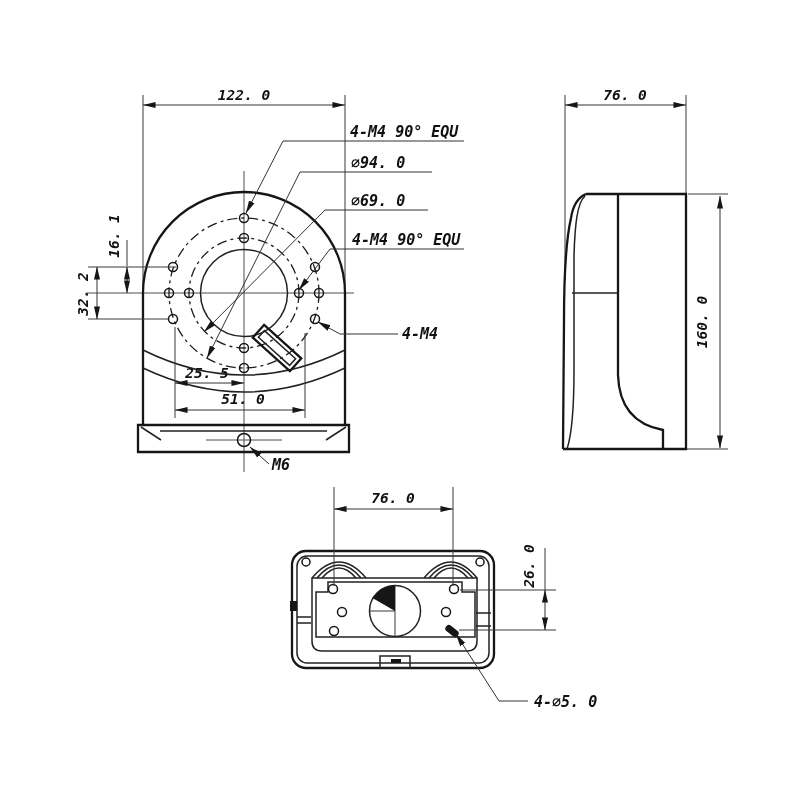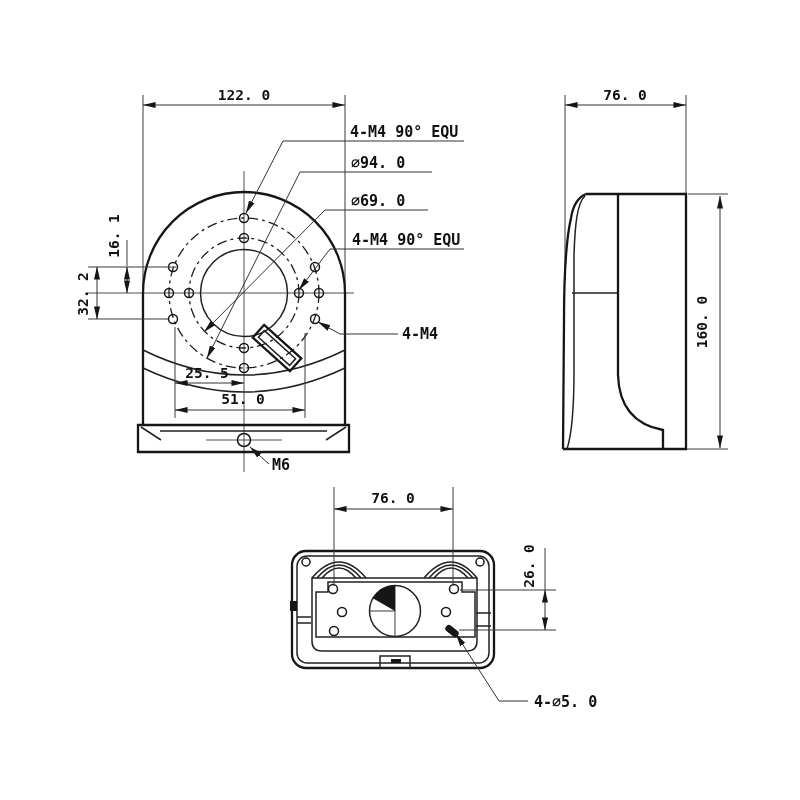--- a/index.html
+++ b/index.html
@@ -1,17 +1,17 @@
 <!DOCTYPE html>
 <html><head>
 <meta charset="utf-8">
 <style>
   html,body{margin:0;padding:0;background:#ffffff;}
   .sheet{position:relative;width:800px;height:800px;background:#ffffff;overflow:hidden;
-         font-family:"DejaVu Sans Mono","Liberation Mono",monospace;}
+         font-family:"DejaVu Sans Mono","Liberation Mono",monospace;font-style:italic;}
   svg{position:absolute;left:0;top:0;}
   svg text{font-family:"DejaVu Sans Mono","Liberation Mono",monospace;
            font-weight:bold;fill:#111;font-size:15px;white-space:pre;}
   svg text.dim{font-size:14.5px;}
   .thick{stroke:#161616;stroke-width:2.3;fill:none;}
   .med{stroke:#222;stroke-width:1.5;fill:none;}
   .thin{stroke:#3a3a3a;stroke-width:1;fill:none;}
   .cl{stroke:#3a3a3a;stroke-width:0.9;fill:none;}
   .dash{stroke:#1d1d1d;stroke-width:1.3;fill:none;stroke-dasharray:10 4 3 4;}
   .hole{stroke:#161616;stroke-width:1.5;fill:none;}

